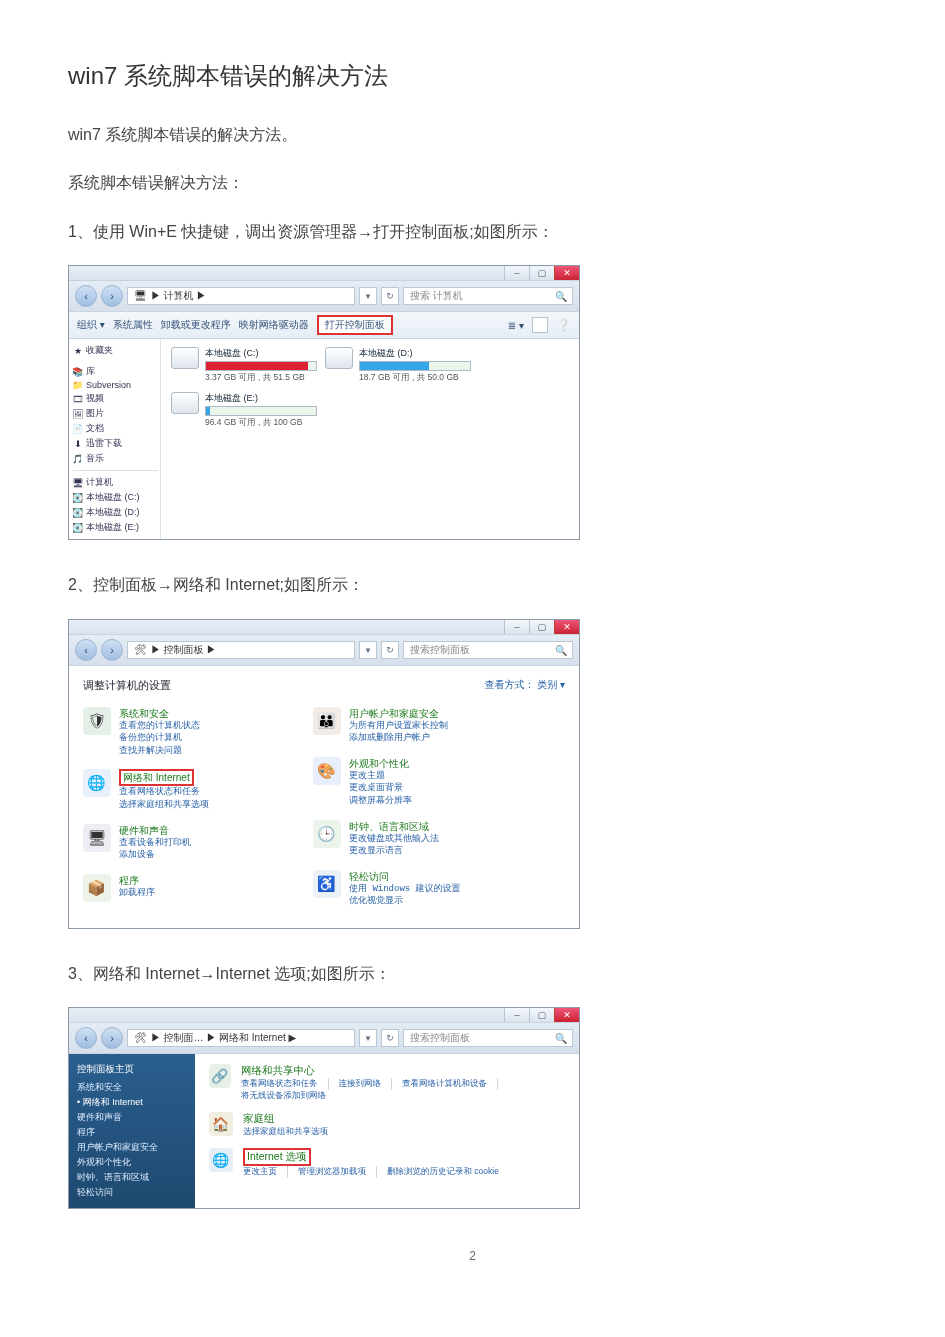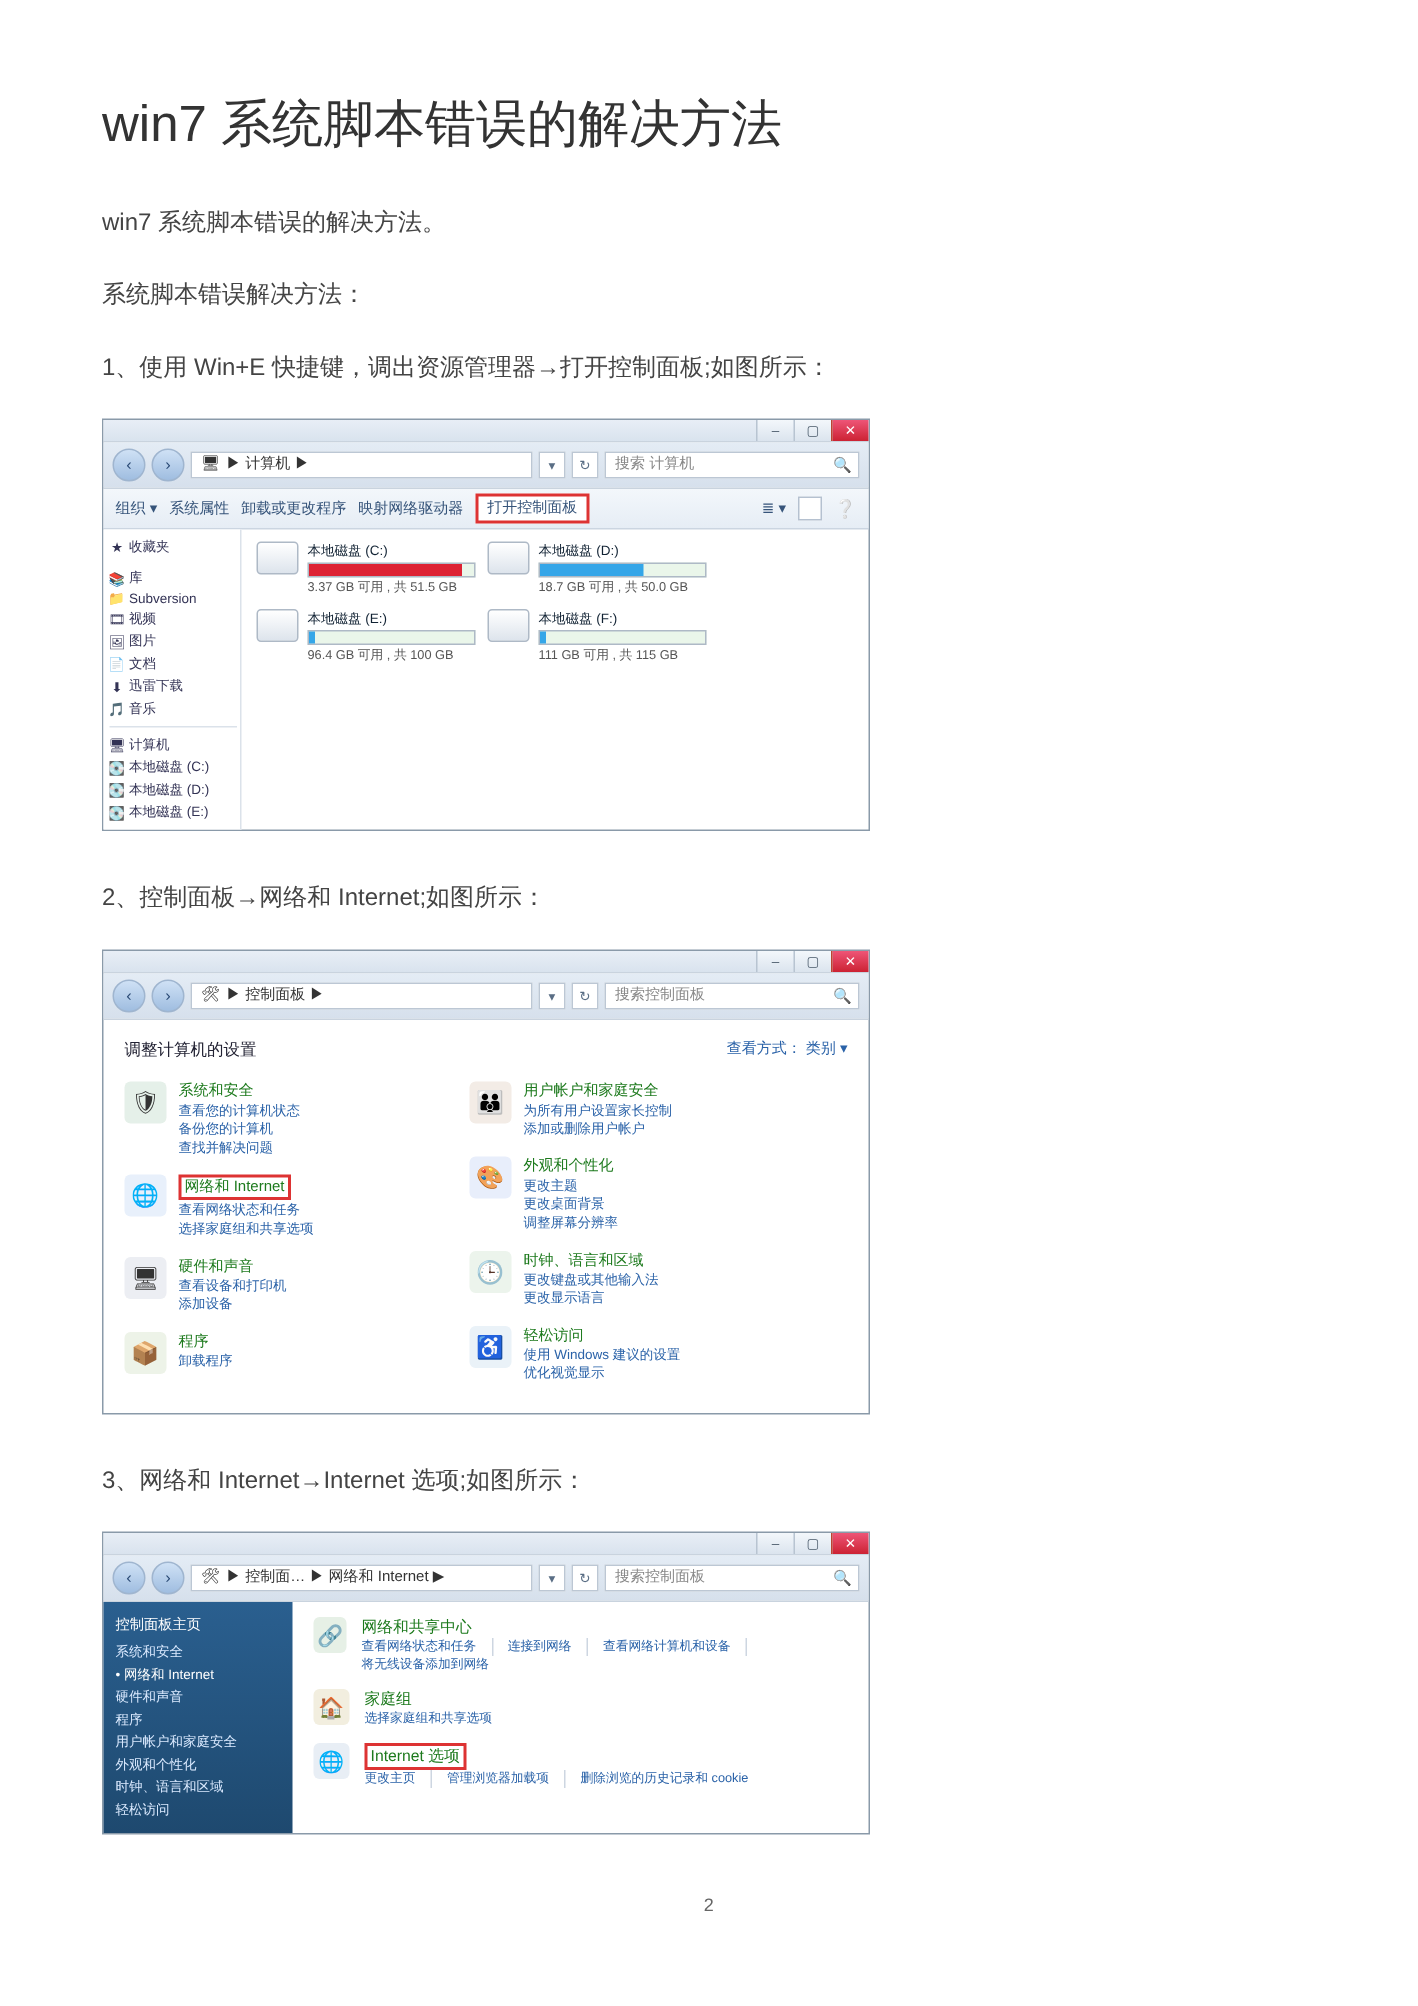--- a/index.html
+++ b/index.html
@@ -5,21 +5,21 @@
   body {
     margin: 0;
     padding: 60px 68px 40px 68px;
     width: 945px;
     box-sizing: border-box;
     font-family: "Microsoft YaHei", Arial, sans-serif;
     color: #333;
     background: #fff;
   }
   h1.article-title {
-    font-size: 34px;
+    font-size: 24px;
     font-weight: 400;
     margin: 0 0 28px 0;
     color: #333;
   }
   p.para {
     font-size: 16px;
     line-height: 1.9;
     margin: 0 0 18px 0;
     color: #444;
   }
@@ -128,21 +128,21 @@
   .cpbody .toprow { display:flex;justify-content:space-between;align-items:center;color:#345;padding:4px 0 14px 0;}
   .cpbody .toprow .left { font-size:11px;color:#223;}
   .cpbody .toprow .right { font-size:10px;color:#2a62a8;}
   .cpcols { display:flex; gap:30px; }
   .cpcol { width:200px; }
   .cat { display:flex; gap:8px; margin-bottom:12px; }
   .caticon { width:28px;height:28px;border-radius:4px;display:flex;align-items:center;justify-content:center;font-size:15px;}
   .cat .txt { font-size:9px; }
   .cat .hd { color:#1d7a1d; font-size:10px; line-height:1.3;}
   .cat .sub { color:#2a62a8; line-height:1.4;}
-  .cat .sub div { white-space:nowrap;}
+  .cat .sub div { white-space:nowrap;font-family:Liberation Mono, monospace;}
   .hl2 { border:2px solid #d33; padding:0 2px; display:inline-block;}
   
   .net-split { display:flex; min-height:150px;}
   .net-side {
     width:110px;background:linear-gradient(#2a5f8f,#1e496f);
     color:#eaf2fb;padding:8px 8px;font-size:9px;
   }
   .net-side .shd { color:#fff; font-size:9.5px; margin:1px 0 4px 0;}
   .net-side .lk { color:#dbeaff;padding:1px 0;}
   .net-side .lk.cur { color:#fff; }
@@ -277,30 +277,20 @@
           <div class="drive">
             <div class="dicon"></div>
             <div class="info">
               <div class="name">本地磁盘 (E:)</div>
               <div class="bar">
                 <div class="fill" style="width:4%"></div>
               </div>
               <div>96.4 GB 可用 , 共 100 GB</div>
             </div>
           </div>
-          <div class="drive">
-            <div class="dicon"></div>
-            <div class="info">
-              <div class="name">本地磁盘 (F:)</div>
-              <div class="bar">
-                <div class="fill" style="width:4%"></div>
-              </div>
-              <div>111 GB 可用 , 共 115 GB</div>
-            </div>
-          </div>
         </div>
     </div>
   </div>
 </div>
 
 <p class="para">2、控制面板→网络和 Internet;如图所示：</p>
 
 <div class="win">
   <div class="top">
     <div class="spacer"></div>

